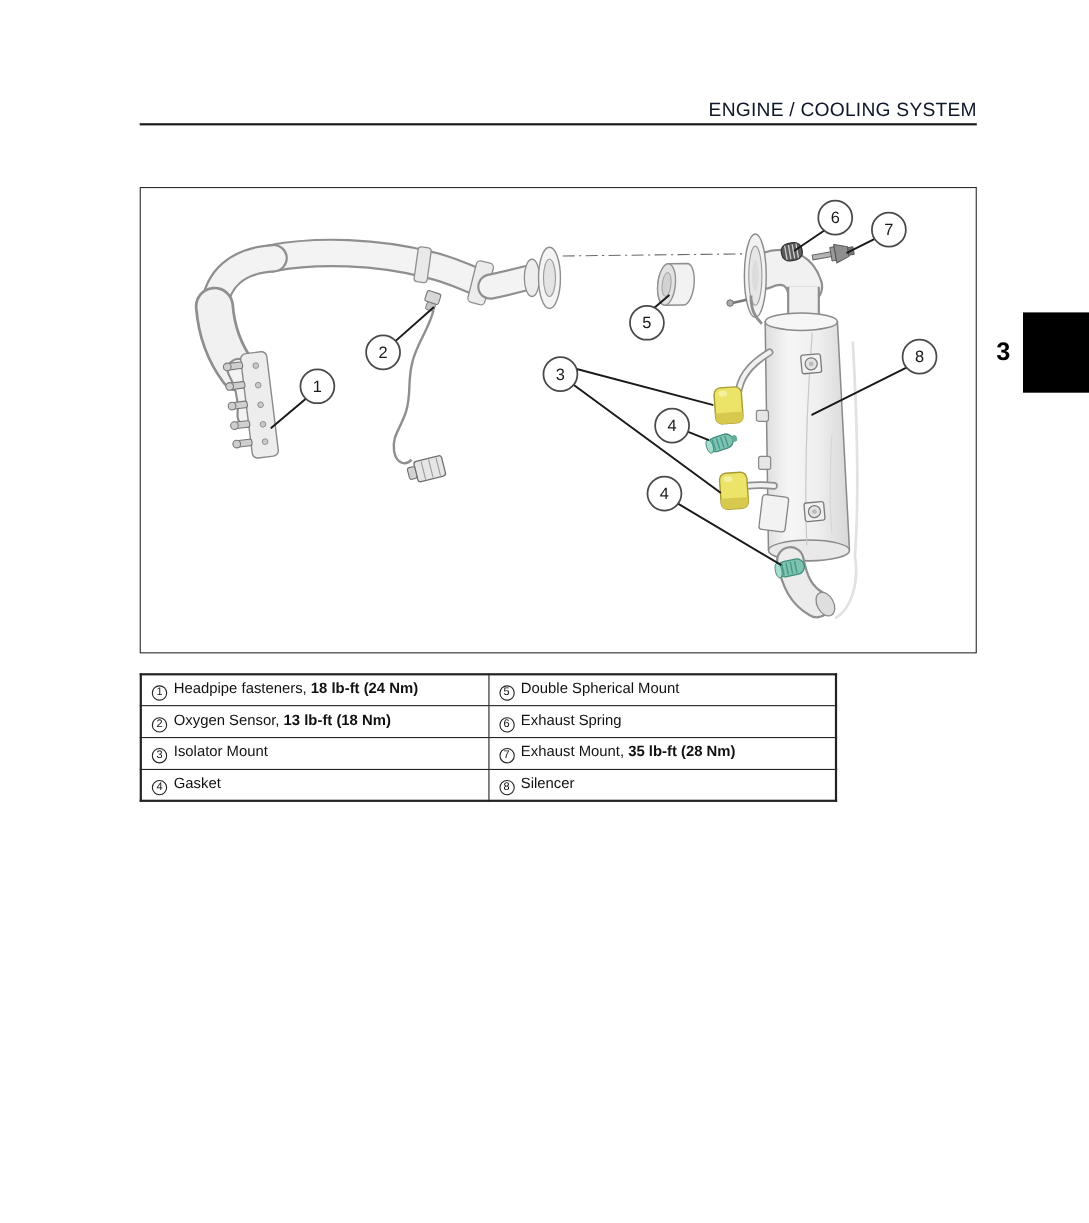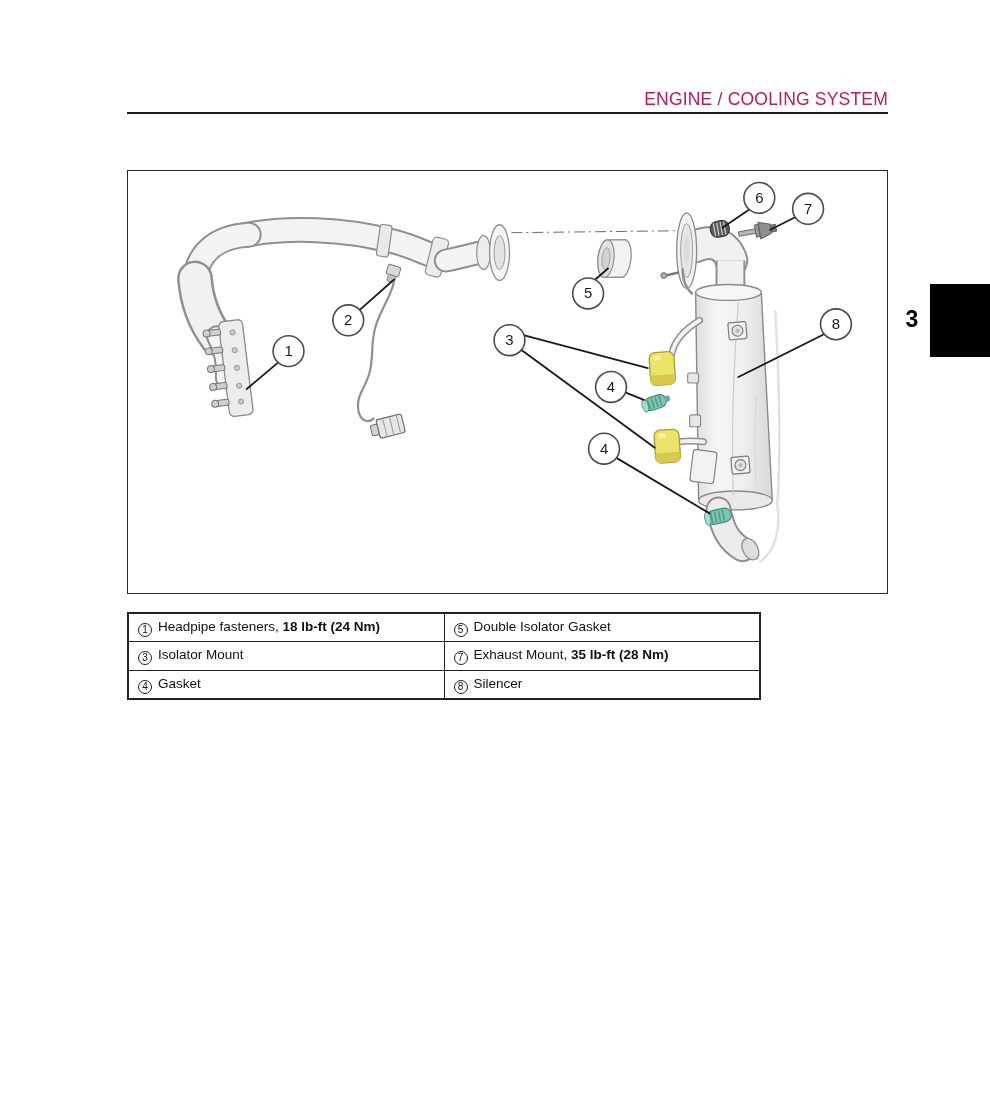--- a/index.html
+++ b/index.html
@@ -8,21 +8,21 @@
     width: 990px; height: 1112px;
     font-family: "Liberation Sans", sans-serif;
     color: #1a1a1a;
     position: relative;
     overflow: hidden;
   }
   .page { position: absolute; inset: 0; background: #fff; }
 
   .header-title {
     position: absolute; top: 89px; right: 102px;
-    font-size: 17.5px; color: #be185d; letter-spacing: 0.2px;
+    font-size: 17.5px; color: #0f172a; letter-spacing: 0.2px;
     white-space: nowrap;
   }
   .header-rule {
     position: absolute; left: 127px; top: 112px;
     width: 761px; height: 2px; background: #1a1a1a;
   }
   .section-title {
     position: absolute; left: 128px; top: 132px;
     font-size: 16.5px; font-weight: bold; color: #1b62b8;
     white-space: nowrap;
@@ -316,21 +316,29 @@
     </svg>
   </div>
 
   <table class="legend">
     <tbody>
         <tr>
       <td>
         <span class="badge">1</span><span>Headpipe fasteners, </span><span class="torque">18 lb-ft (24 Nm)</span>
       </td>
       <td>
-        <span class="badge">5</span><span>Double Isolator Gasket</span><span class="torque"></span>
+        <span class="badge">5</span><span>Double Spherical Mount</span><span class="torque"></span>
+      </td>
+    </tr>
+    <tr>
+      <td>
+        <span class="badge">2</span><span>Oxygen Sensor, </span><span class="torque">13 lb-ft (18 Nm)</span>
+      </td>
+      <td>
+        <span class="badge">6</span><span>Exhaust Spring</span><span class="torque"></span>
       </td>
     </tr>
     <tr>
       <td>
         <span class="badge">3</span><span>Isolator Mount</span><span class="torque"></span>
       </td>
       <td>
         <span class="badge">7</span><span>Exhaust Mount, </span><span class="torque">35 lb-ft (28 Nm)</span>
       </td>
     </tr>

